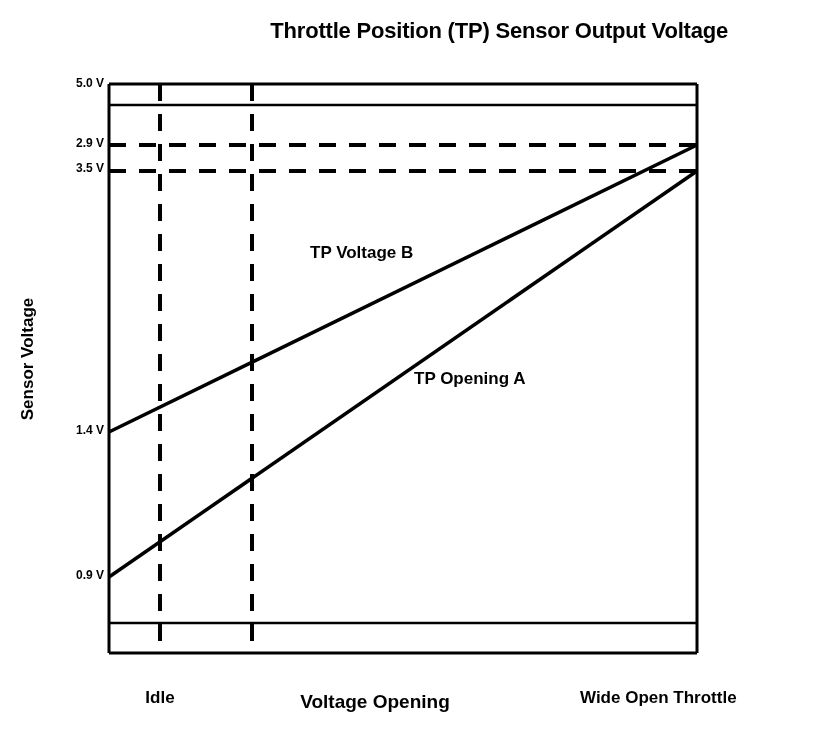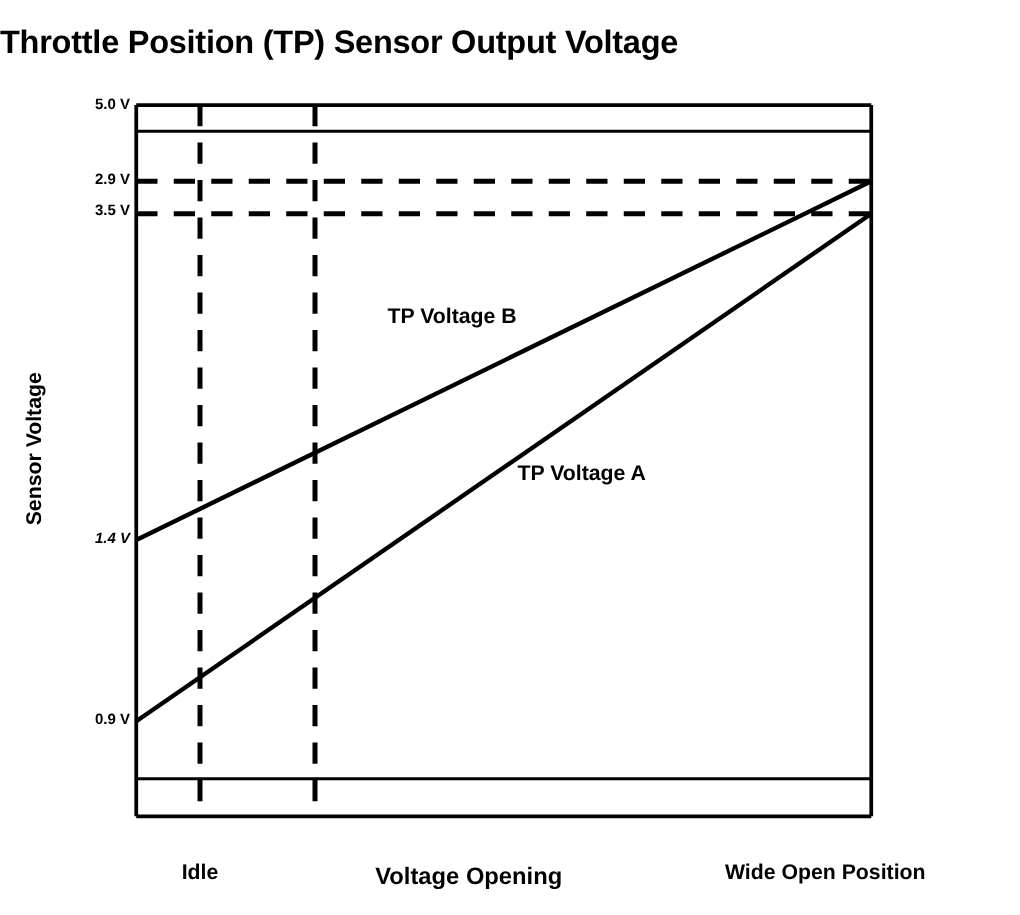--- a/index.html
+++ b/index.html
@@ -14,22 +14,22 @@
     background: #ffffff;
     overflow: hidden;
     font-family: "Liberation Sans", sans-serif;
     color: #000000;
   }
   #chart-title {
     position: absolute;
     left: 0;
     top: 18px;
     width: 728px;
-    text-align: left;
-    font-size: 26px;
+    text-align: right;
+    font-size: 22px;
     font-weight: bold;
     letter-spacing: -0.2px;
     white-space: nowrap;
   }
   #plot-svg {
     position: absolute;
     left: 0;
     top: 0;
   }
   .axis-tick-label {
@@ -97,25 +97,25 @@
     <line x1="160" y1="84" x2="160" y2="653" stroke="#000" stroke-width="4" stroke-dasharray="17,13"></line>
     <line x1="252" y1="84" x2="252" y2="653" stroke="#000" stroke-width="4" stroke-dasharray="17,13"></line>
 
     <line x1="109" y1="432" x2="697" y2="145" stroke="#000" stroke-width="3.5"></line>
     <line x1="109" y1="577" x2="697" y2="171" stroke="#000" stroke-width="3.5"></line>
   </svg>
 
   <div class="axis-tick-label" style="left:4px; top:76px; width:100px;">5.0 V</div>
   <div class="axis-tick-label" style="left:4px; top:136px; width:100px;">2.9 V</div>
   <div class="axis-tick-label" style="left:4px; top:161px; width:100px;">3.5 V</div>
-  <div class="axis-tick-label" style="left:4px; top:423px; width:100px;font-style:italic;">1.4 V</div>
+  <div class="axis-tick-label" style="left:4px; top:423px; width:100px;">1.4 V</div>
   <div class="axis-tick-label" style="left:4px; top:568px; width:100px;">0.9 V</div>
 
   <div class="series-label" style="left:310px; top:243px;">TP Voltage B</div>
-  <div class="series-label" style="left:414px; top:369px;">TP Voltage A</div>
+  <div class="series-label" style="left:414px; top:369px;">TP Opening A</div>
 
   <div class="cat-label" style="left:110px; top:665px; width:100px; text-align:center;">Idle</div>
-  <div class="cat-label" style="left:580px; top:665px;">Wide Open Position</div>
+  <div class="cat-label" style="left:580px; top:665px;">Wide Open Throttle</div>
 
   <div id="xlabel">Voltage Opening</div>
   <div id="ylabel">Sensor Voltage</div>
 
 </div>
 
 </body></html>

